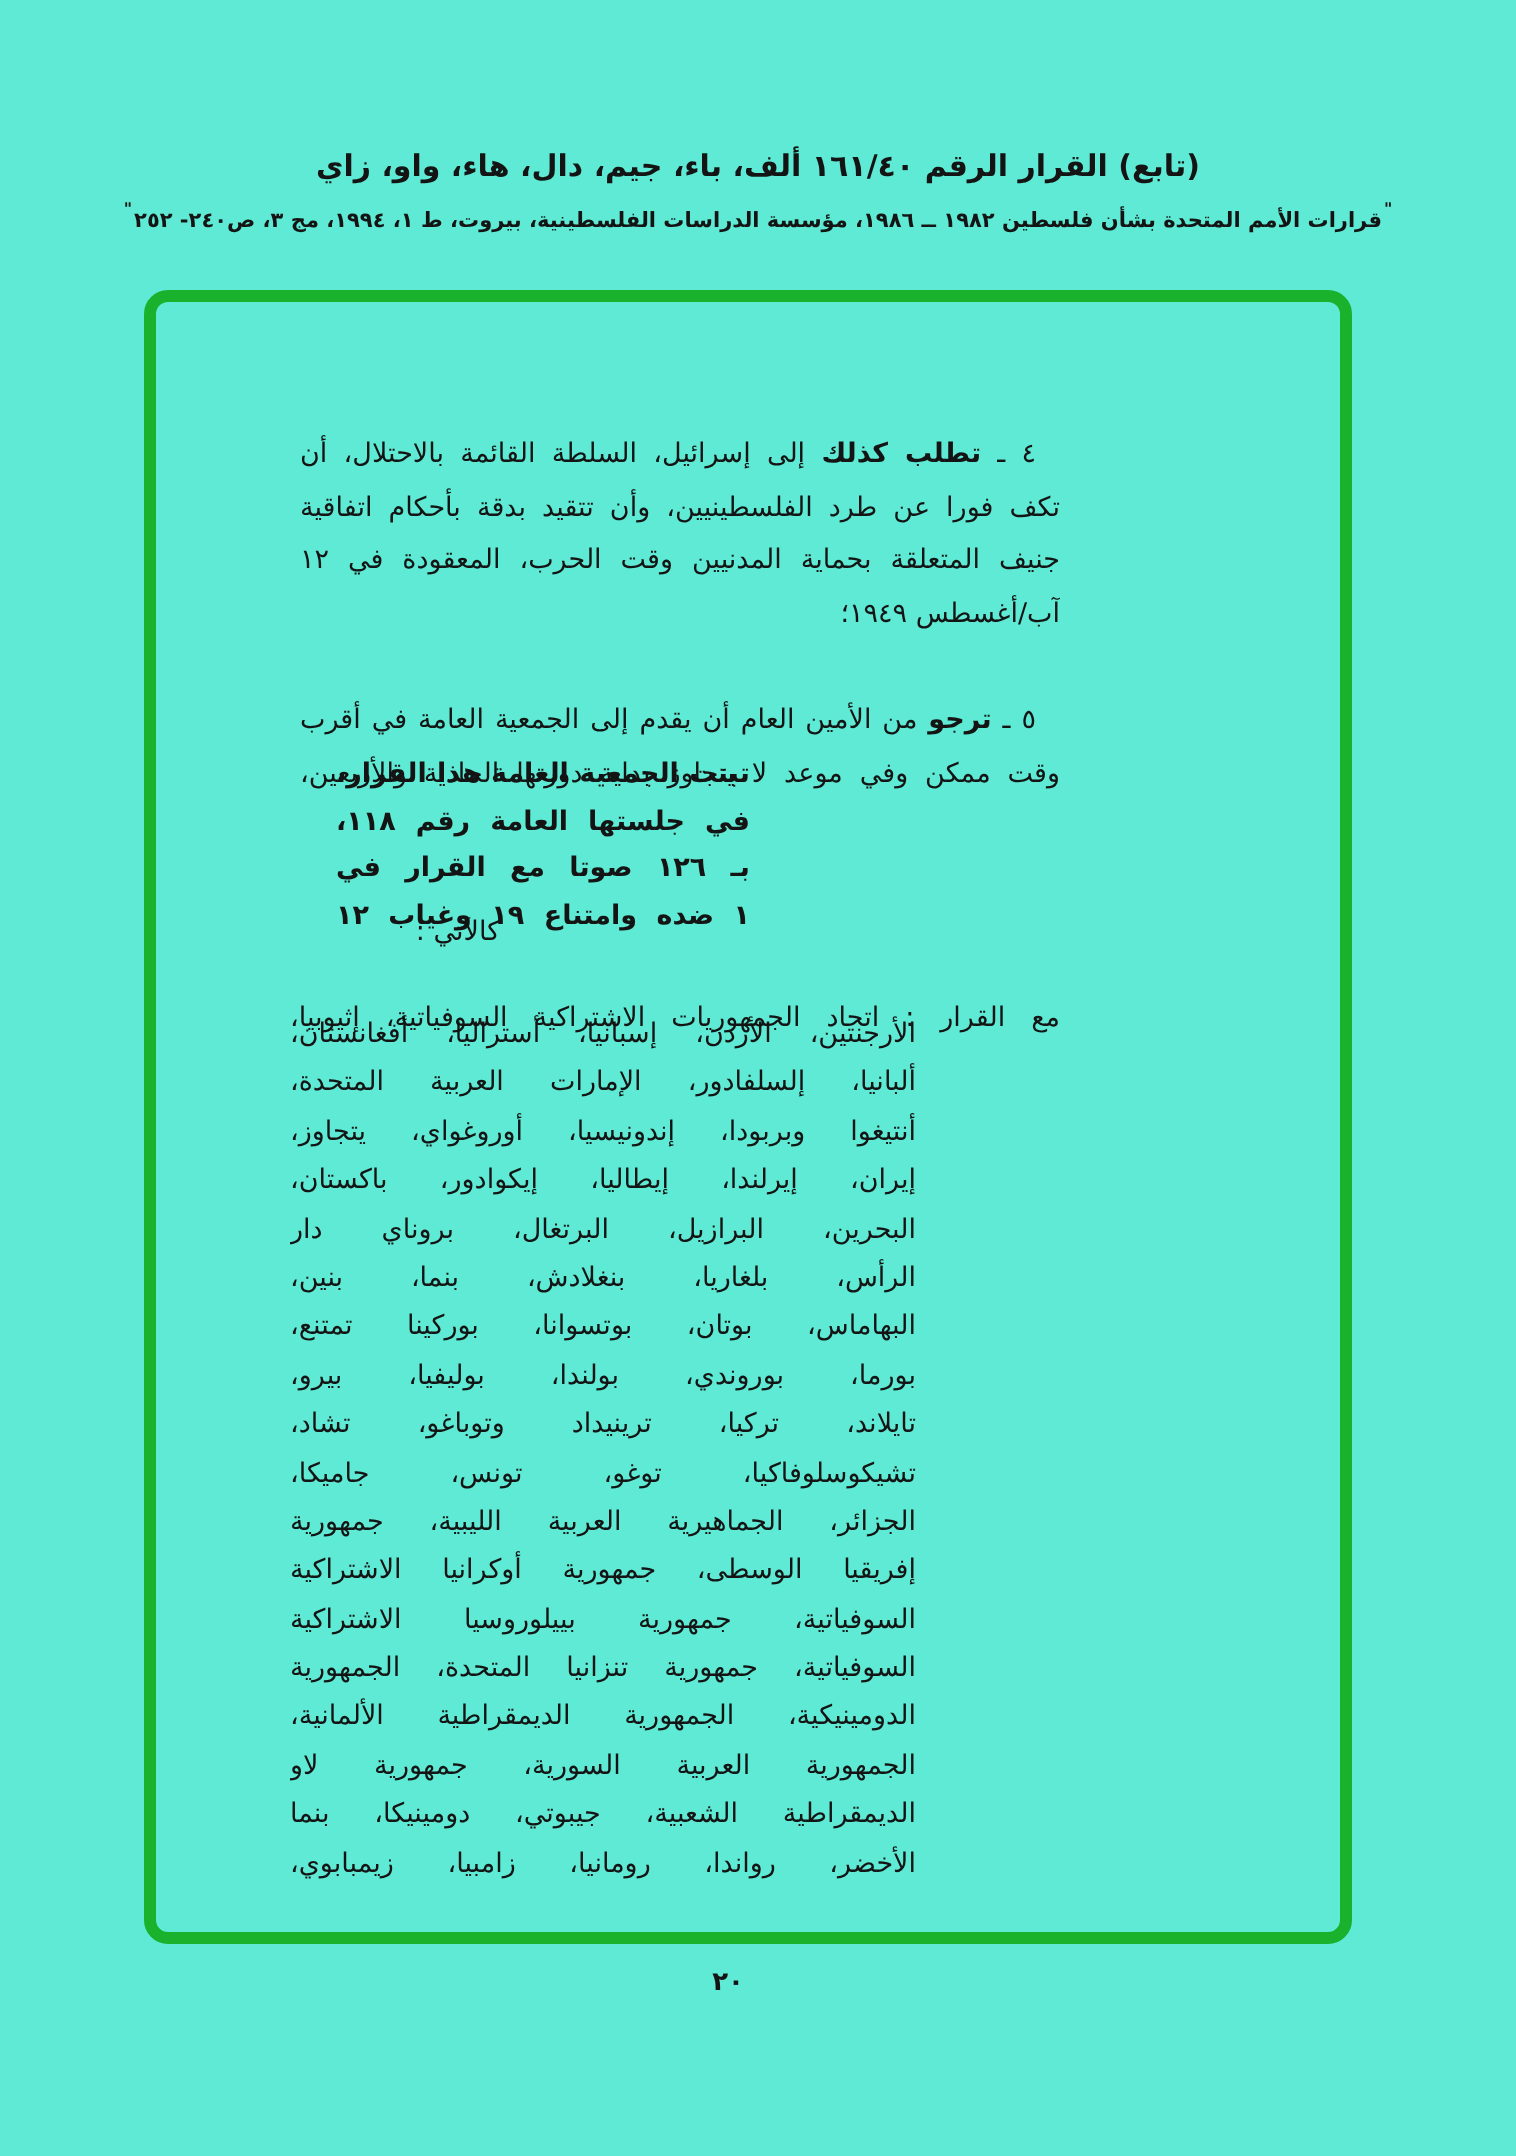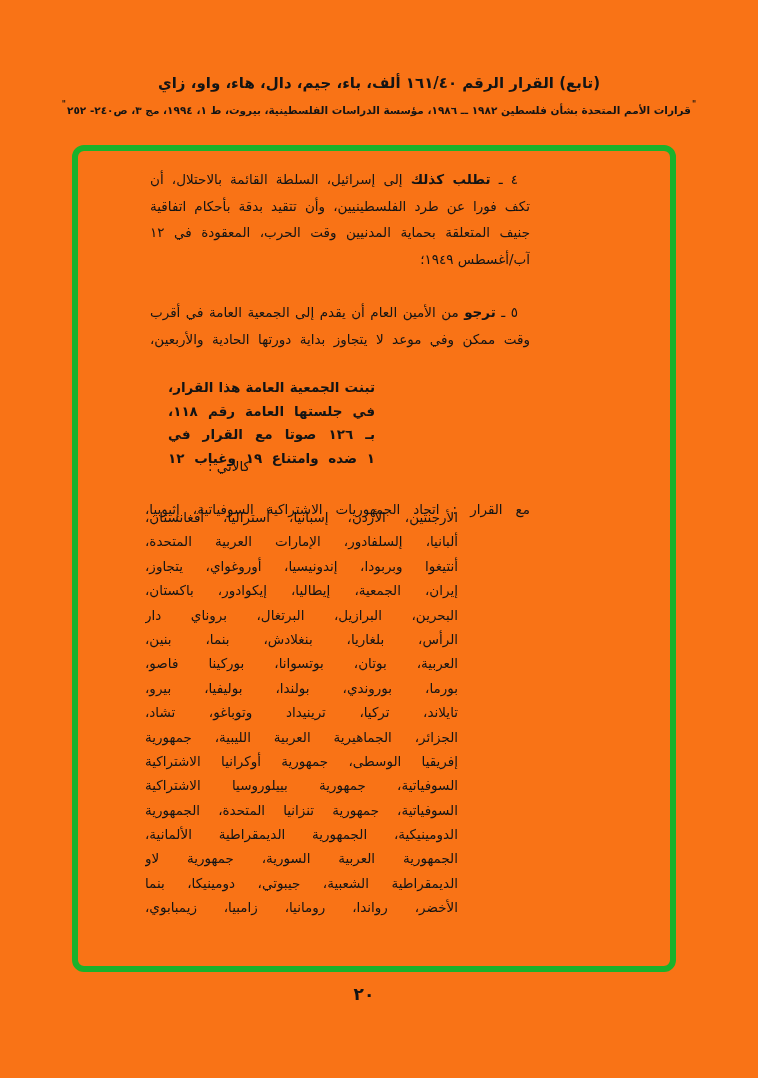--- a/index.html
+++ b/index.html
@@ -1,48 +1,48 @@
 <!DOCTYPE html>
 <html lang="ar" dir="rtl" style="--green: #1ab22c;"><head>
 <meta charset="utf-8">
 <style>
   :root { --green:#1ab22c; --ink:#141414; }
   html,body { margin:0; padding:0; background:#fff; }
   .page {
-    position:relative; width:758px; height:1078px; background:#f97316;
+    position:relative; width:758px; height:1078px; background:#5eead4;
     font-family:"DejaVu Sans", sans-serif; direction:rtl; color:var(--ink);
     overflow:hidden;
   }
   .hdr1 {
     position:absolute; top:74px; left:0; right:0; text-align:center;
     font-weight:bold; font-size:15px; letter-spacing:0.2px;
   }
   .hdr2 {
     position:absolute; top:102px; left:0; right:0; text-align:center;
     font-weight:bold; font-size:10.5px;
   }
   .hdr2 sup { font-size:8px; position:relative; top:-2px; padding:0 1px; }
   .frame {
     position:absolute; left:72px; top:145px; width:592px; height:815px;
     border:6px solid var(--green); border-radius:12px; background:transparent;
   }
   .blk { position:absolute; font-size:13.5px; }
   .blk .line { line-height:var(--lh); height:var(--lh); overflow:hidden; }
   .align-j { text-align:justify; text-align-last:justify; }
   .align-r { text-align:right; }
-  .ind { text-indent:12px; }
+  .ind { text-indent:12px;margin-top:48px; }
   .blk-continuation { top:166px; right:228px; width:380px; --lh:26.5px; }
   .blk-para5        { top:299px; right:228px; width:380px; --lh:26.5px; }
   .blk-adoption     { top:376px; right:383px; width:207px;font-weight:bold; --lh:23.5px; }
   .blk-kalati       { top:458px; right:508px; width:90px;  --lh:20px; text-align:right; }
   .blk-vote-first   { top:481px; right:228px; width:385px;margin-top:16px; --lh:24.5px; }
   .blk-vote         { top:505px; right:300px; width:313px; --lh:24.4px; }
   .pagenum {
     position:absolute; top:984px; left:0; width:728px; text-align:center;
-    font-size:17px; font-weight:bold;
+    font-size:13px; font-weight:bold;
   }
 </style>
 </head>
 <body>
 
 <div class="page">
 
   <div class="hdr1">(تابع) القرار الرقم ١٦١/٤٠ ألف، باء، جيم، دال، هاء، واو، زاي</div>
 
   <div class="hdr2"><sup>"</sup><span>قرارات الأمم المتحدة بشأن فلسطين ١٩٨٢ ــ ١٩٨٦، مؤسسة الدراسات الفلسطينية، بيروت، ط ١، ١٩٩٤، مج ٣، ص٢٤٠- ٢٥٢</span><sup>"</sup></div>
@@ -71,26 +71,27 @@
   <div class="blk blk-kalati">كالآتي :</div>
 
   <div class="blk blk-vote-first">
       <div class="line align-j">مع القرار :  اتحاد الجمهوريات الاشتراكية السوفياتية، إثيوبيا،</div>
     </div>
 
   <div class="blk blk-vote">
       <div class="line align-j">الأرجنتين، الأردن، إسبانيا، أستراليا، أفغانستان،</div>
       <div class="line align-j">ألبانيا، إلسلفادور، الإمارات العربية المتحدة،</div>
       <div class="line align-j">أنتيغوا وبربودا، إندونيسيا، أوروغواي، يتجاوز،</div>
-      <div class="line align-j">إيران، الجمعية، إيطاليا، إيكوادور، باكستان،</div>
+      <div class="line align-j">إيران، إيرلندا، إيطاليا، إيكوادور، باكستان،</div>
       <div class="line align-j">البحرين، البرازيل، البرتغال، بروناي دار</div>
       <div class="line align-j">الرأس، بلغاريا، بنغلادش، بنما، بنين،</div>
-      <div class="line align-j">العربية، بوتان، بوتسوانا، بوركينا فاصو،</div>
+      <div class="line align-j">البهاماس، بوتان، بوتسوانا، بوركينا تمتنع،</div>
       <div class="line align-j">بورما، بوروندي، بولندا، بوليفيا، بيرو،</div>
       <div class="line align-j">تايلاند، تركيا، ترينيداد وتوباغو، تشاد،</div>
+      <div class="line align-j">تشيكوسلوفاكيا، توغو، تونس، جاميكا،</div>
       <div class="line align-j">الجزائر، الجماهيرية العربية الليبية، جمهورية</div>
       <div class="line align-j">إفريقيا الوسطى، جمهورية أوكرانيا الاشتراكية</div>
       <div class="line align-j">السوفياتية، جمهورية بييلوروسيا الاشتراكية</div>
       <div class="line align-j">السوفياتية، جمهورية تنزانيا المتحدة، الجمهورية</div>
       <div class="line align-j">الدومينيكية، الجمهورية الديمقراطية الألمانية،</div>
       <div class="line align-j">الجمهورية العربية السورية، جمهورية لاو</div>
       <div class="line align-j">الديمقراطية الشعبية، جيبوتي، دومينيكا، بنما</div>
       <div class="line align-j">الأخضر، رواندا، رومانيا، زامبيا، زيمبابوي،</div>
     </div>
 

